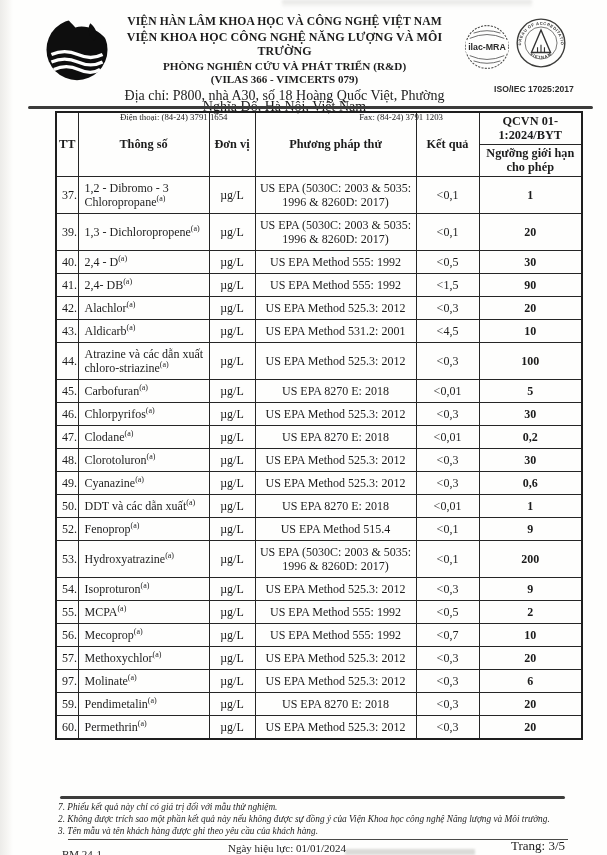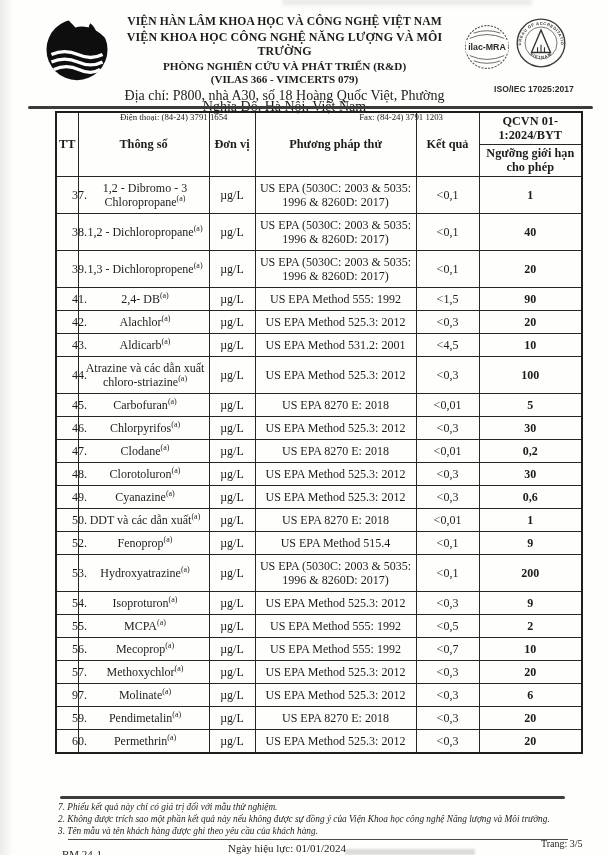--- a/index.html
+++ b/index.html
@@ -32,32 +32,32 @@
 
   
   table.results{position:absolute;left:55px;top:111px;width:527px;border-collapse:collapse;table-layout:fixed;}
   table.results th,table.results td{border:1px solid #262626;}
   table.results{border:2px solid #1e1e1e;}
   th{font-size:12.3px;font-weight:bold;line-height:13.5px;padding:2px;vertical-align:middle;text-align:center;}
   th.h-qcvn{padding:0;}
   .qcvn-top{border-bottom:1px solid #262626;padding:2px 2px;line-height:13.5px;}
   .qcvn-bottom{padding:2px 2px;line-height:13.5px;}
   td{font-size:12px;line-height:14px;padding:4px 3px;text-align:center;vertical-align:middle;}
-  td.c-tt{padding-left:15px;}
-  td.c-param{text-align:center;padding-left:6px;}
+  td.c-tt{padding-left:5px;}
+  td.c-param{text-align:left;padding-left:6px;}
   td.c-limit{font-weight:bold;}
   sup{font-size:8px;line-height:0;}
 
   
   .table-bottom-rule{position:absolute;left:60px;top:796px;width:505px;height:2.5px;background:#3d3d3c;border-radius:2px;}
   .footnotes{position:absolute;left:58px;top:801px;width:530px;font-style:italic;font-size:9.3px;line-height:12px;white-space:nowrap;}
   .footnote-rule{position:absolute;left:68px;top:839px;width:500px;height:1.2px;background:#4a4a48;}
   .footer-bm{position:absolute;left:62px;top:848px;font-size:11px;}
   .footer-date{position:absolute;left:228px;top:842px;font-size:11px;}
-  .footer-page{position:absolute;left:541px;top:838px;font-size:10px;}
+  .footer-page{position:absolute;left:511px;top:838px;font-size:13px;}
   svg text{font-family:"Liberation Sans",sans-serif;}
 </style>
 </head>
 <body>
 
 <div class="page">
   <div class="scan-left-band"></div>
   <div class="scan-top-smudge"></div>
   <div class="scan-bottom-smudge"></div>
 
@@ -141,34 +141,34 @@
     <tbody>
         <tr>
       <td class="c-tt">37.</td>
       <td class="c-param"><span>1,2 - Dibromo - 3 Chloropropane</span><sup>(a)</sup></td>
       <td class="c-unit">µg/L</td>
       <td class="c-method">US EPA (5030C: 2003 &amp; 5035: 1996 &amp; 8260D: 2017)</td>
       <td class="c-result">&lt;0,1</td>
       <td class="c-limit">1</td>
     </tr>
         <tr>
-      <td class="c-tt">38.</td>
-      <td class="c-param"><span>1,2 - Dichloropropane</span><sup>(a)</sup></td>
+      <td class="c-tt">39.</td>
+      <td class="c-param"><span>1,3 - Dichloropropene</span><sup>(a)</sup></td>
       <td class="c-unit">µg/L</td>
       <td class="c-method">US EPA (5030C: 2003 &amp; 5035: 1996 &amp; 8260D: 2017)</td>
       <td class="c-result">&lt;0,1</td>
-      <td class="c-limit">40</td>
-    </tr>
-        <tr>
-      <td class="c-tt">39.</td>
-      <td class="c-param"><span>1,3 - Dichloropropene</span><sup>(a)</sup></td>
-      <td class="c-unit">µg/L</td>
-      <td class="c-method">US EPA (5030C: 2003 &amp; 5035: 1996 &amp; 8260D: 2017)</td>
-      <td class="c-result">&lt;0,1</td>
-      <td class="c-limit">20</td>
+      <td class="c-limit">20</td>
+    </tr>
+        <tr>
+      <td class="c-tt">40.</td>
+      <td class="c-param"><span>2,4 - D</span><sup>(a)</sup></td>
+      <td class="c-unit">µg/L</td>
+      <td class="c-method">US EPA Method 555: 1992</td>
+      <td class="c-result">&lt;0,5</td>
+      <td class="c-limit">30</td>
     </tr>
         <tr>
       <td class="c-tt">41.</td>
       <td class="c-param"><span>2,4- DB</span><sup>(a)</sup></td>
       <td class="c-unit">µg/L</td>
       <td class="c-method">US EPA Method 555: 1992</td>
       <td class="c-result">&lt;1,5</td>
       <td class="c-limit">90</td>
     </tr>
         <tr>

